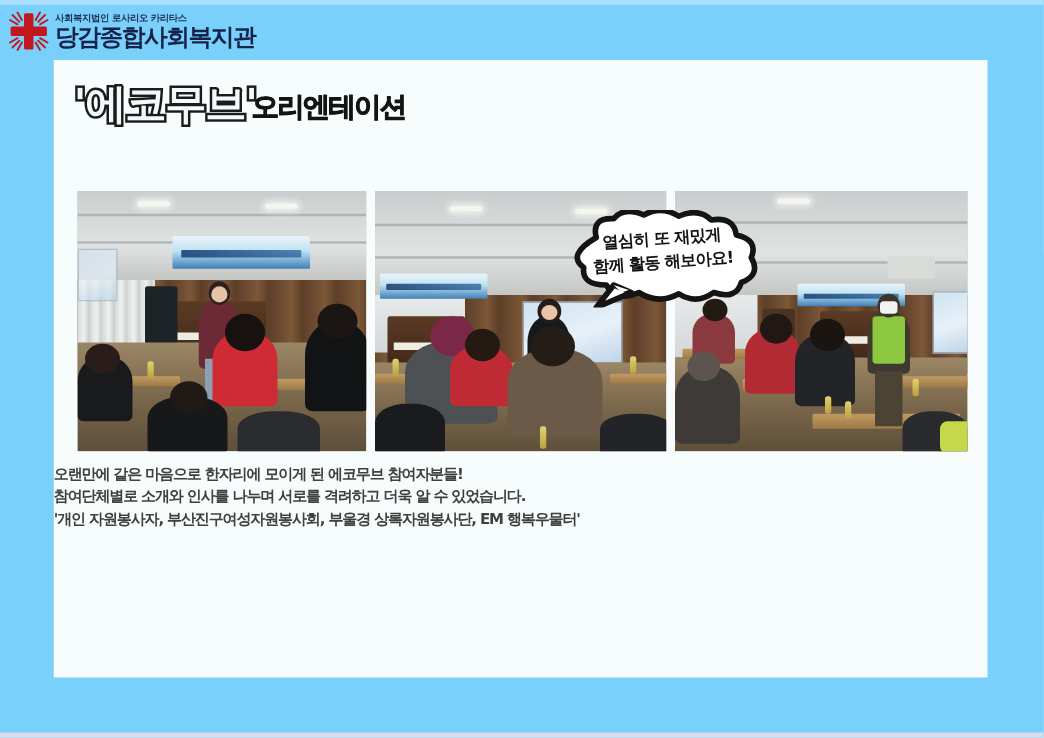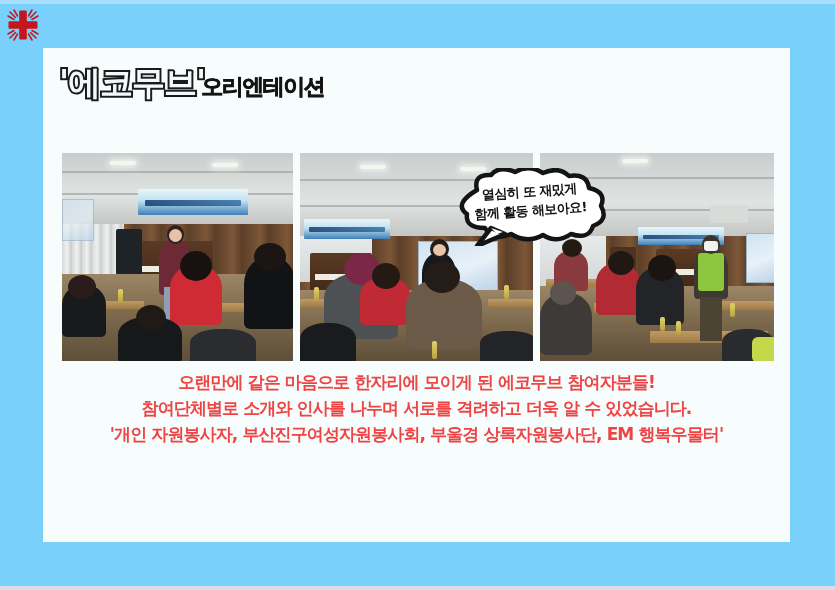--- a/index.html
+++ b/index.html
@@ -241,23 +241,22 @@
     color: #131313;
     letter-spacing: -0.6px;
     line-height: 1.45;
     transform: rotate(-4deg);
   }
 
   
   .caption {
     position: absolute;
     left: 0; right: 0; top: 322px;
-    text-align: center;
-    color: #ef4444;
-    font-size: 17px;
+    color: #404040;
+    font-size: 12px;
     font-weight: bold;
     letter-spacing: -0.9px;
     line-height: 1.52;
   }
   .caption div { white-space: nowrap; }
 </style>
 </head>
 <body>
 
 <div class="page">
@@ -280,20 +279,24 @@
           <line x1="26.0" y1="11.5" x2="32.0" y2="8.0"></line>
           <line x1="9.5" y1="24.5" x2="4.0" y2="30.0"></line>
           <line x1="8.0" y1="22.5" x2="2.0" y2="26.0"></line>
           <line x1="11.5" y1="26.0" x2="8.0" y2="32.0"></line>
           <line x1="24.5" y1="24.5" x2="30.0" y2="30.0"></line>
           <line x1="26.0" y1="22.5" x2="32.0" y2="26.0"></line>
           <line x1="22.5" y1="26.0" x2="26.0" y2="32.0"></line>
         </g>
       </svg>
     </div>
+    <div class="org-text">
+      <div class="org-sub">사회복지법인 로사리오 카리타스</div>
+      <div class="org-main">당감종합사회복지관</div>
+    </div>
   </div>
 
   <div class="card">
 
     <div class="title-row">
       <span class="title-main">'에코무브'</span>
       <span class="title-sub">오리엔테이션</span>
     </div>
 
     <div class="photos">

